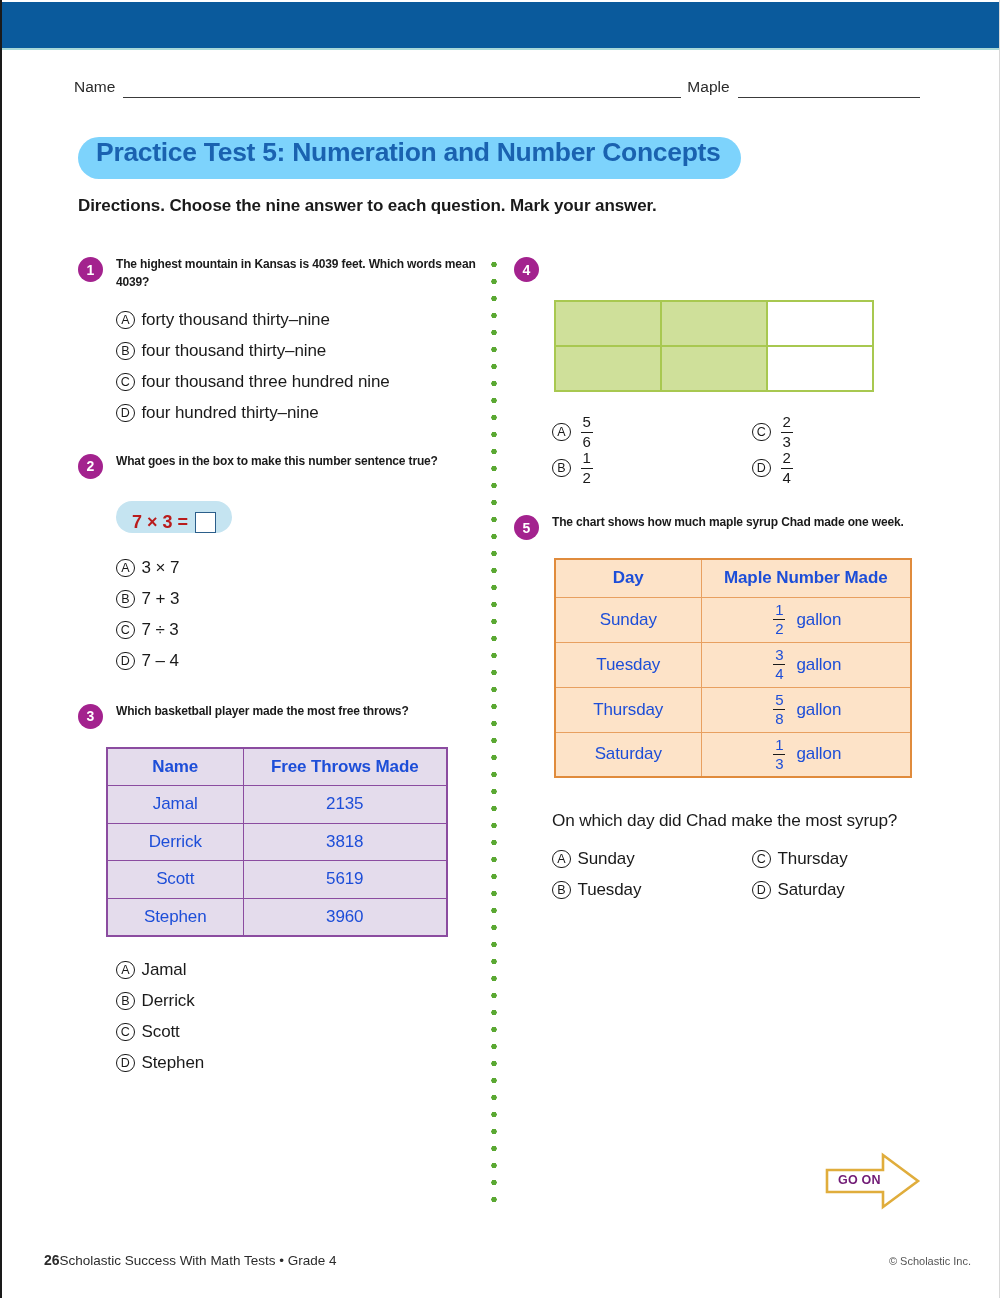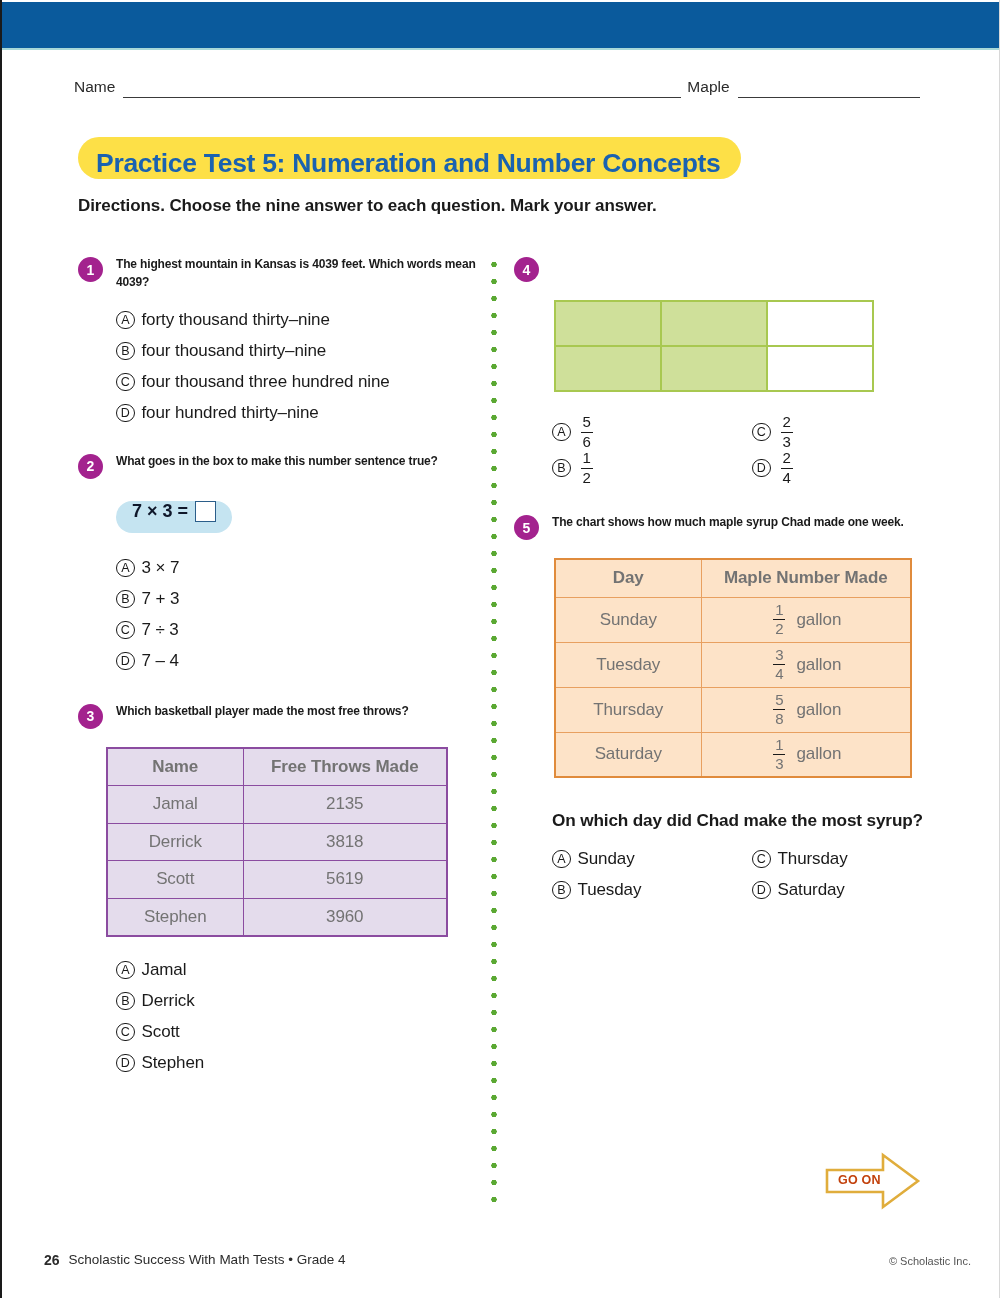--- a/index.html
+++ b/index.html
@@ -50,24 +50,24 @@
   .nd-rule  { border-bottom: 1.6px solid #3a3a3a; height: 16px; }
   .nd-rule.name { flex: 0 0 558px; margin: 0 6px 0 8px; }
   .nd-rule.date { flex: 0 0 182px; margin-left: 8px; }
 
   
   .title-pill {
     position: absolute;
     top: 137px; left: 76px;
     height: 42px;
     padding: 0 20px 0 18px;
-    background: #fde047;
+    background: #7dd3fc;
     border-radius: 21px;
     display: flex;
-    align-items: flex-end;
+    align-items: flex-start;
   }
   .title-text {
     font-size: 26.5px;
     font-weight: bold;
     color: #1a62b0;
     letter-spacing: -0.3px;
     white-space: nowrap;
   }
 
   .directions {
@@ -164,48 +164,48 @@
   .frac .num { padding: 0 2px 1px; }
   .frac .den { padding: 1px 2px 0; border-top: 1.6px solid #1a1a1a; }
 
   .choice-frac { height: 36px; align-items: center; }
 
   
   .sentence-pill {
     margin-top: 22px;
     margin-left: 38px;
     display: inline-flex;
-    align-items: flex-start;
+    align-items: flex-end;
     height: 32px;
     padding: 0 16px;
     background: #c5e4f1;
     border-radius: 16px;
     font-size: 18px;
     font-weight: bold;
-    color: #0f172a;
+    color: #b91c1c;
   }
   .empty-box {
     display: inline-block;
     width: 21px; height: 21px;
     border: 1.6px solid #2b5e8a;
     background: #ffffff;
     margin-left: 7px;
   }
 
   
   table.wk {
     border-collapse: collapse;
     margin-top: 18px;
     margin-left: 28px;
     table-layout: fixed;
   }
   table.wk th, table.wk td {
     text-align: center;
     font-size: 17px;
-    color: #737373;
+    color: #1d4ed8;
     letter-spacing: -0.1px;
   }
 
   
   .tbl-purple { width: 340px; border: 2px solid #8b4ca0; }
   .tbl-purple th, .tbl-purple td {
     border: 1.4px solid #8b4ca0;
     background: #e4dcec;
     height: 37.5px;
   }
@@ -242,57 +242,57 @@
   .fig-cell {
     border: 1px solid #a8c850;
     background: #ffffff;
   }
   .fig-cell.shaded { background: #cfe09a; }
 
   .subq {
     margin-top: 30px;
     margin-left: 38px;
     font-size: 17.2px;
-    font-weight: bold;
+    font-weight: normal;
     color: #1a1a1a;
     line-height: 1.48;
     letter-spacing: -0.15px;
   }
 
   
   .goon {
     position: absolute;
     left: 823px;
     top: 1152px;
     width: 96px;
     height: 58px;
   }
   .goon svg { display: block; }
   .goon-label {
     position: absolute;
     left: 13px;
     top: 21px;
     font-size: 12.5px;
     font-weight: bold;
-    color: #c2410c;
+    color: #701a75;
     letter-spacing: 0.2px;
   }
 
   
   .footer {
     position: absolute;
     left: 42px; right: 28px;
     top: 1252px;
     display: flex;
     align-items: baseline;
     justify-content: space-between;
     font-size: 13.5px;
     color: #2b2b2b;
   }
-  .footer-left { display: flex; align-items: flex-start; gap: 9px; }
+  .footer-left { display: flex; align-items: flex-end; }
   .pageno { font-weight: bold; font-size: 14px; }
   .copyright { font-size: 11px; color: #555; }
 </style>
 </head>
 <body>
 
 <div id="page">
 
   <div class="topbar"></div>
   <div class="topbar-underline"></div>

